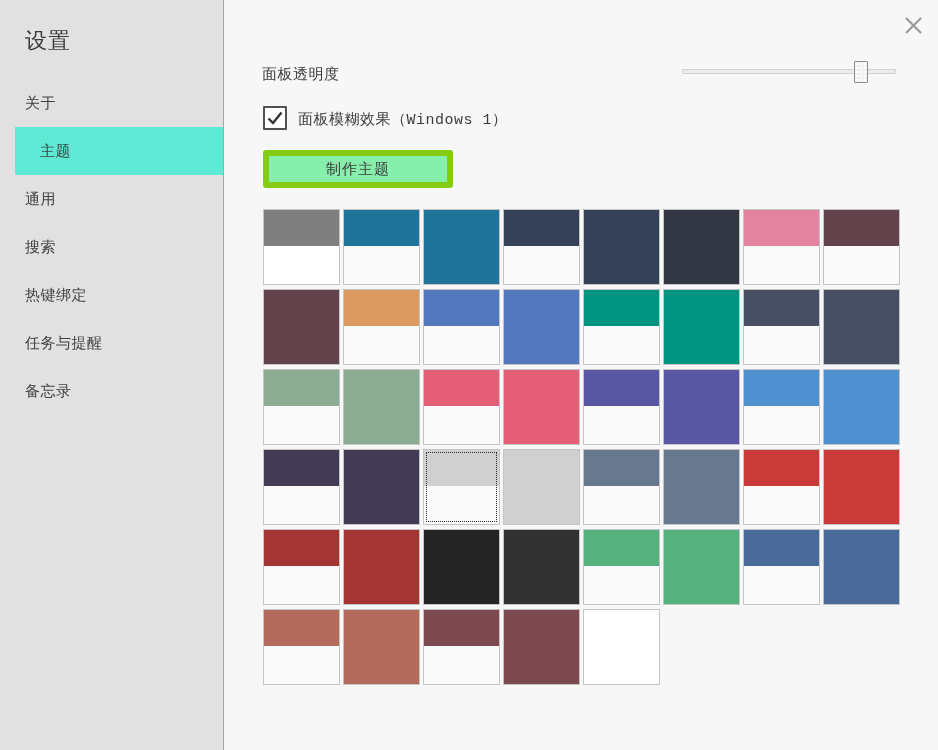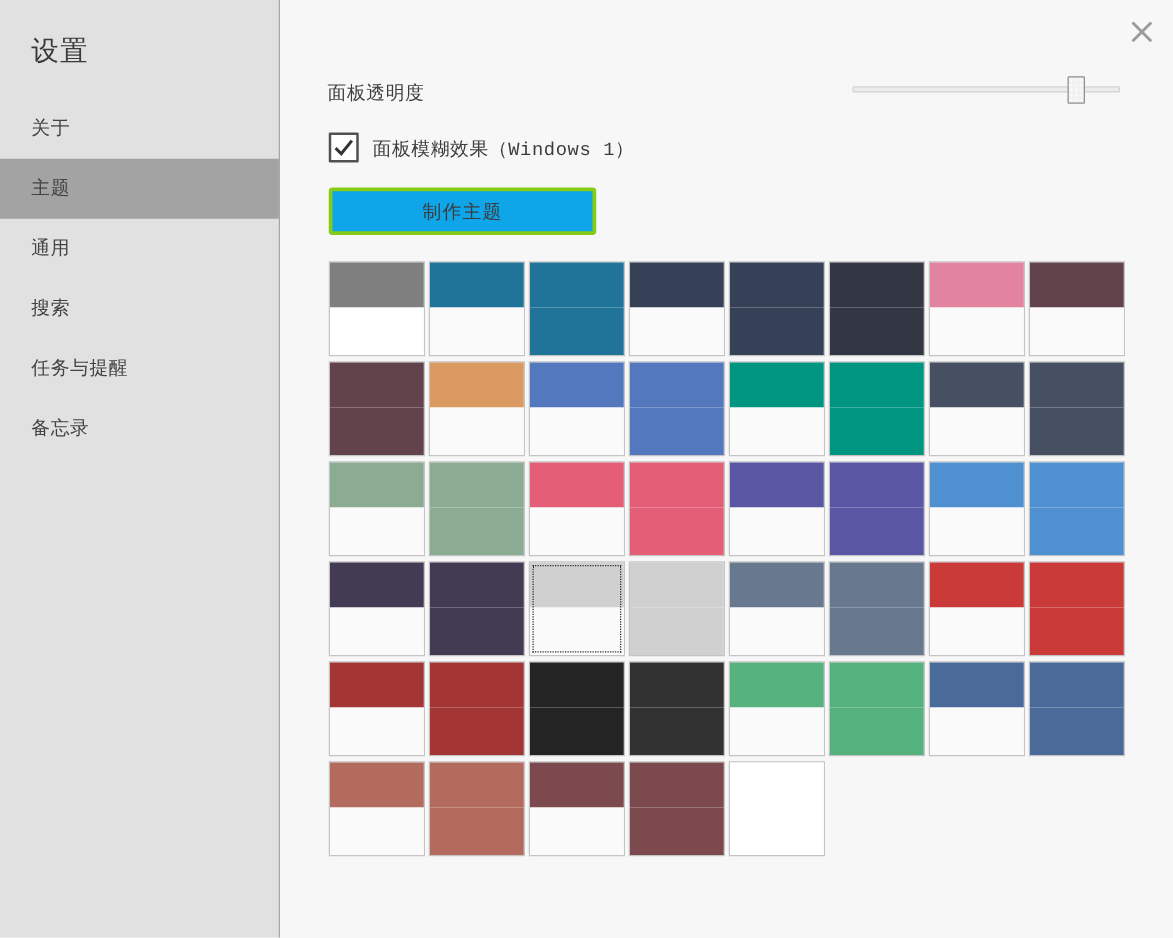--- a/index.html
+++ b/index.html
@@ -17,21 +17,21 @@
   }
   .sidebar-title{
     position:absolute;left:25px;top:26px;font-size:22px;color:#3a3a3a;
     font-weight:400;letter-spacing:1px;
   }
   .sidebar-nav{position:absolute;left:0;top:79px;width:100%;}
   .side-item{
     height:48px;line-height:48px;padding-left:25px;font-size:15px;color:#424242;
     cursor:default;letter-spacing:0.5px;
   }
-  .side-item.selected{background:#a3a3a3;}
+  .side-item.selected{background:#5eead4;margin-left:15px;}
   
   .main{position:absolute;left:225px;top:0;width:713px;height:750px;font-family:Liberation Mono, monospace;}
   .close-btn{
     position:absolute;top:15px;right:15px;width:20px;height:20px;
     display:flex;align-items:center;justify-content:center;cursor:pointer;
   }
   .label{position:absolute;font-size:15px;color:#3c3c3c;letter-spacing:0.5px;}
   #transparency-label{left:37px;top:65px;}
   
   .slider-track{
@@ -46,22 +46,22 @@
   }
   
   .checkbox{
     position:absolute;left:38px;top:106px;width:24px;height:24px;
     background:#ffffff;border:2px solid #515151;box-sizing:border-box;border-radius:1px;
     display:flex;align-items:center;justify-content:center;cursor:pointer;
   }
   #blur-label{left:73px;top:110px;}
   
   .make-theme-btn{
-    position:absolute;left:38px;top:150px;width:214px;height:38px;
-    background:#0ea5e9;border:3px solid #84cc16;border-radius:3px;
+    position:absolute;left:38px;top:150px;width:190px;height:38px;
+    background:#86efac;border:6px solid #84cc16;border-radius:3px;
     font-size:15px;color:#3c3c3c;letter-spacing:1px;
     display:flex;align-items:center;justify-content:center;cursor:pointer;
     font-family:inherit;
   }
   
   .theme-grid{
     position:absolute;left:38px;top:209px;
     display:grid;grid-template-columns:repeat(8,77px);
     grid-auto-rows:76px;column-gap:3px;row-gap:4px;
   }
@@ -84,20 +84,21 @@
 </head>
 <body>
 
 <aside class="sidebar">
   <div class="sidebar-title">设置</div>
   <nav class="sidebar-nav" id="sidebar-items">
       <div class="side-item">关于</div>
       <div class="side-item selected">主题</div>
       <div class="side-item">通用</div>
       <div class="side-item">搜索</div>
+      <div class="side-item">热键绑定</div>
       <div class="side-item">任务与提醒</div>
       <div class="side-item">备忘录</div>
     </nav>
 </aside>
 
 <main class="main">
 
   <div class="close-btn">
     <svg width="17" height="17" viewBox="0 0 17 17">
       <line x1="1" y1="1" x2="16" y2="16" stroke="#9a9a9a" stroke-width="2.2"></line>

